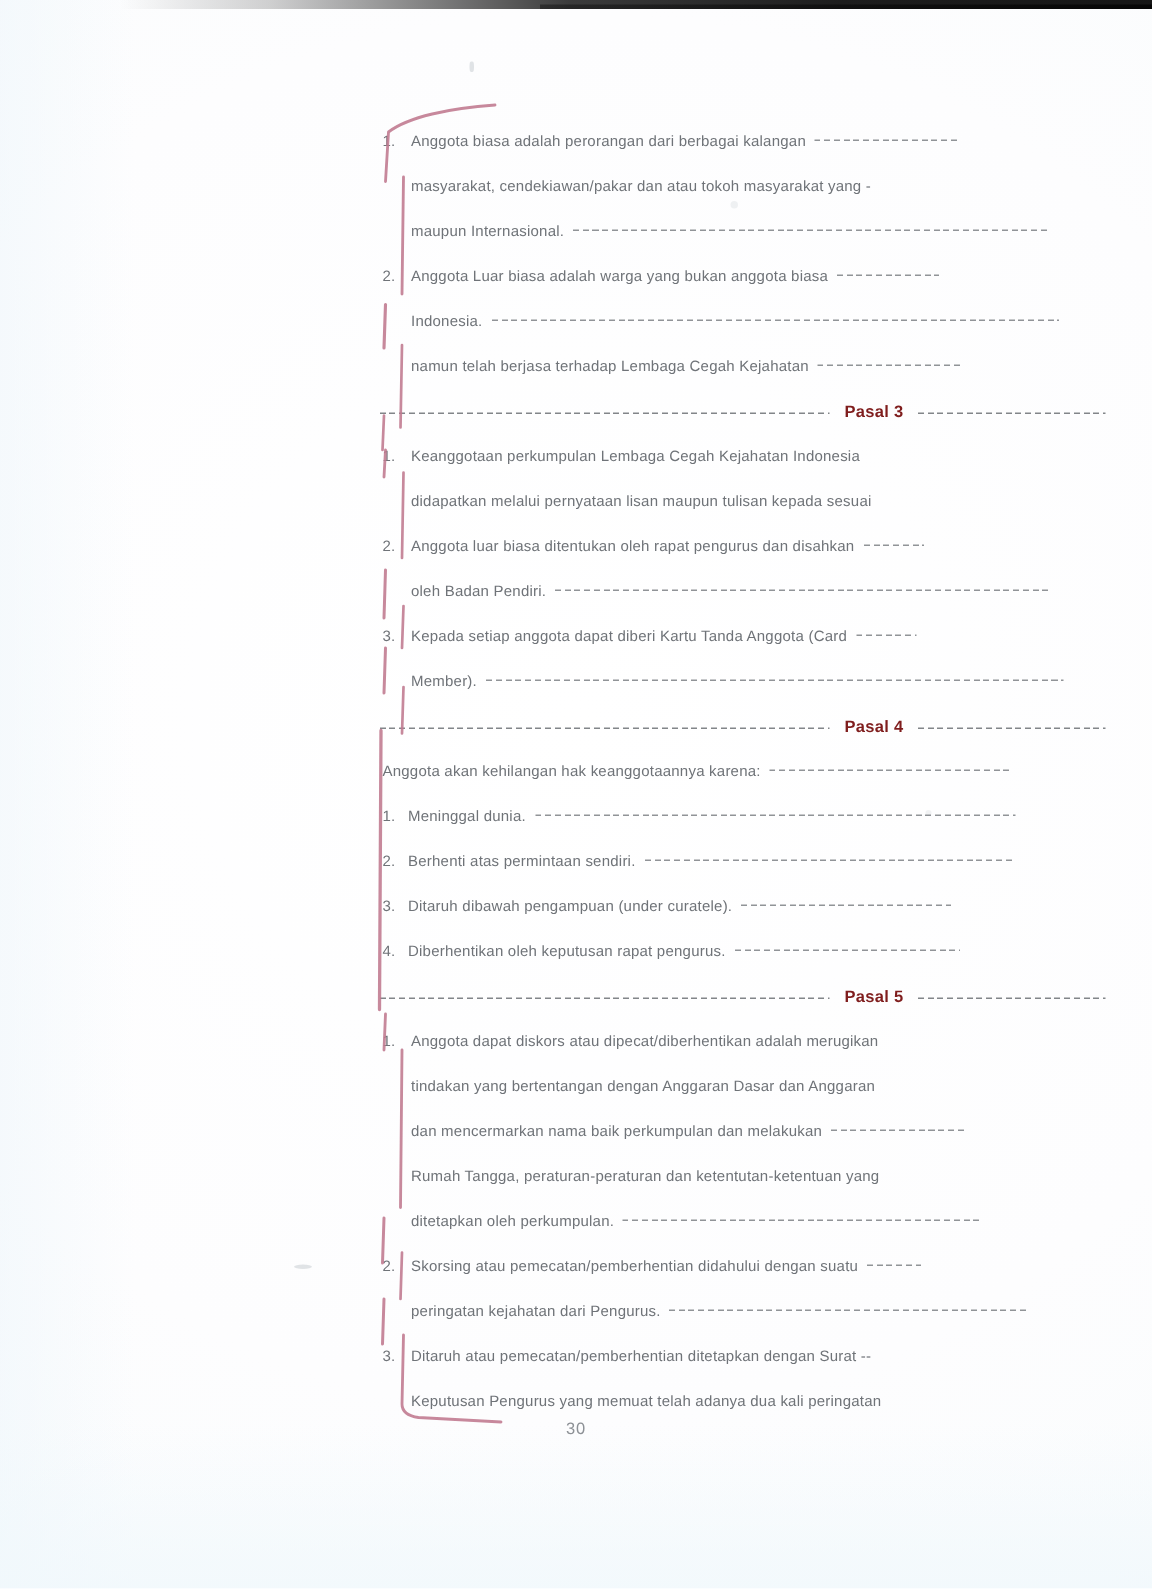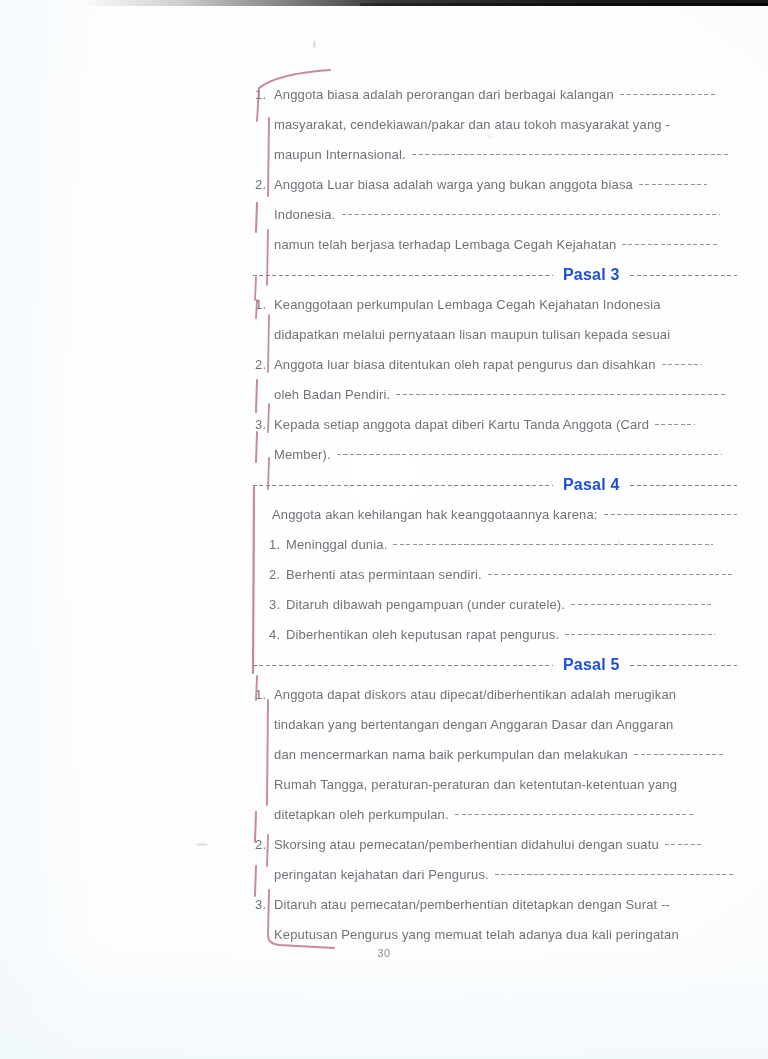--- a/index.html
+++ b/index.html
@@ -57,37 +57,37 @@
     top: 80px;
     width: 484px;
   }
 
   .line {
     position: relative;
     height: 30px;
     line-height: 30px;
     white-space: nowrap;
     color: #6f7378;
-    font-size: 13px;
+    font-size: 10px;
     letter-spacing: 0.15px;
     font-weight: 400;
     overflow: hidden;
   }
   .line .txt { display: inline; }
 
   
   .l-num {  padding-left: 2px; }
   .l-num .numlbl { display: inline-block; width: 19px; }
   
   .l-cont { padding-left: 21px; }
   
-  .l-flat { padding-left: 16px; }
+  .l-flat { padding-left: 2px; }
   .l-flat .numlbl { display: inline-block; width: 17px; }
   
-  .l-plain { padding-left: 19px; }
+  .l-plain { padding-left: 2px; }
 
   
   .dashfill {
     display: inline-block;
     vertical-align: middle;
     height: 1px;
     margin-left: 6px;
     margin-bottom: 2px;
     background-image: repeating-linear-gradient(
        to right,
@@ -112,22 +112,22 @@
        to right,
        #74787c 0px, #74787c 4px,
        rgba(255,255,255,0) 4px, rgba(255,255,255,0) 6.5px);
     opacity: .9;
   }
   .pasal-row .rule.left  { margin-right: 10px; }
   .pasal-row .rule.right { margin-left: 10px; }
   .pasal-row .pasal-label {
     flex: 0 0 auto;
     font-weight: 700;
-    font-size: 16px;
-    color: #1d4ed8;
+    font-size: 11px;
+    color: #7f1d1d;
     letter-spacing: .2px;
   }
 
   
   #page-number {
     position: absolute;
     left: 0; right: 0;
     top: 947px;
     text-align: center;
     font-size: 11px;

